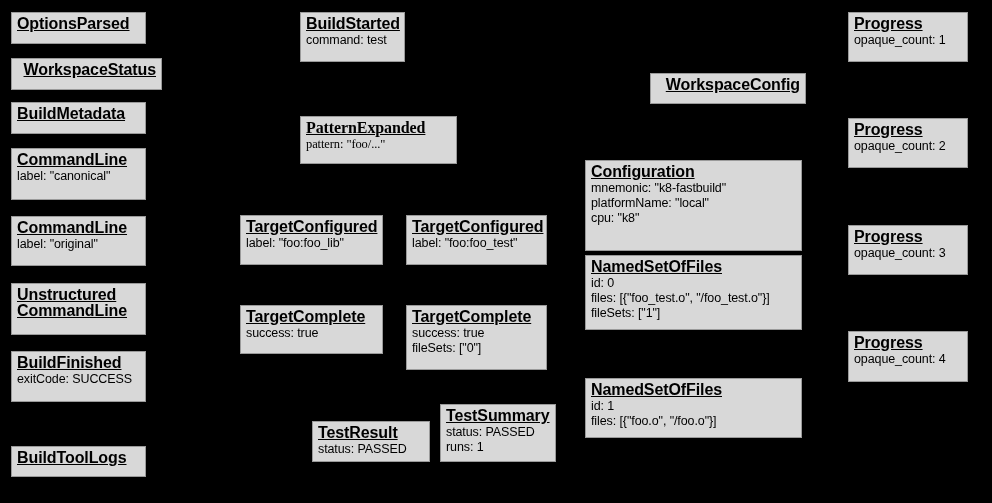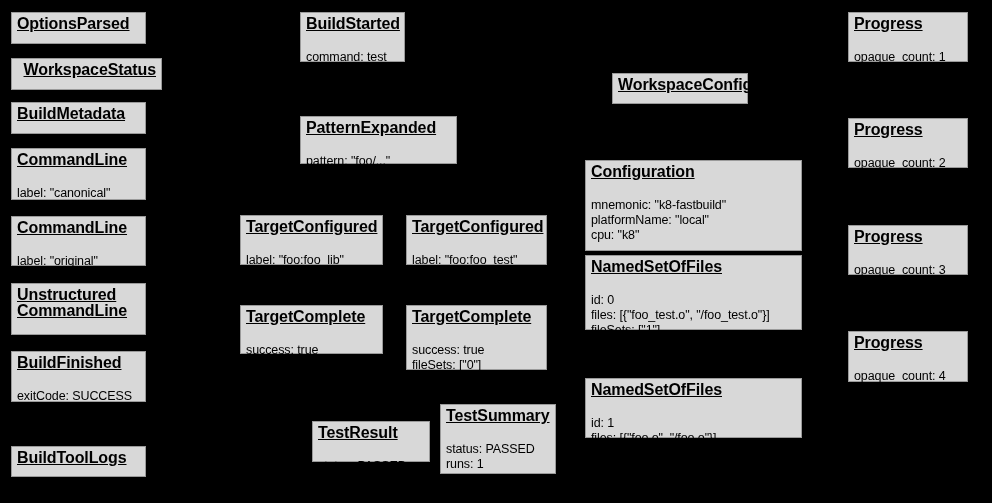--- a/index.html
+++ b/index.html
@@ -28,21 +28,21 @@
     display: block;
     font-size: 16px;
     font-weight: bold;
     text-decoration: underline;
     line-height: 16px;
     white-space: pre-line;
     letter-spacing: -0.1px;
   }
   .node-fields {
     display: block;
-    margin-top: 18px;
+    margin-top: 1px;
   }
   .node-field {
     display: block;
     font-size: 12.5px;
     font-weight: normal;
     line-height: 15px;
     white-space: pre;
     letter-spacing: -0.1px;
   }
 </style>
@@ -83,21 +83,21 @@
     </div>
     <div class="node" style="left: 11px; top: 446px; width: 135px; height: 31px; background: rgb(216, 216, 216); border-color: rgb(154, 154, 154); color: rgb(0, 0, 0);">
       <span class="node-title">BuildToolLogs</span>
     </div>
     <div class="node" style="left: 300px; top: 12px; width: 105px; height: 50px; background: rgb(216, 216, 216); border-color: rgb(154, 154, 154); color: rgb(0, 0, 0);">
       <span class="node-title">BuildStarted</span>
       <span class="node-fields">
         <span class="node-field">command: test</span>
       </span>
     </div>
-    <div class="node" style="left: 300px; top: 116px; width: 157px; height: 48px; background: rgb(216, 216, 216); border-color: rgb(154, 154, 154); color: rgb(0, 0, 0);">
+    <div class="node" style="left: 300px; top: 116px; width: 157px; height: 48px; background: rgb(216, 216, 216); border-color: rgb(154, 154, 154); color: rgb(0, 0, 0); font-family: Liberation Serif, serif;">
       <span class="node-title">PatternExpanded</span>
       <span class="node-fields">
         <span class="node-field">pattern: "foo/..."</span>
       </span>
     </div>
     <div class="node" style="left: 240px; top: 215px; width: 143px; height: 50px; background: rgb(216, 216, 216); border-color: rgb(154, 154, 154); color: rgb(0, 0, 0);">
       <span class="node-title">TargetConfigured</span>
       <span class="node-fields">
         <span class="node-field">label: "foo:foo_lib"</span>
       </span>
@@ -120,28 +120,28 @@
         <span class="node-field">success: true</span>
         <span class="node-field">fileSets: ["0"]</span>
       </span>
     </div>
     <div class="node" style="left: 312px; top: 421px; width: 118px; height: 41px; background: rgb(216, 216, 216); border-color: rgb(154, 154, 154); color: rgb(0, 0, 0);">
       <span class="node-title">TestResult</span>
       <span class="node-fields">
         <span class="node-field">status: PASSED</span>
       </span>
     </div>
-    <div class="node" style="left: 440px; top: 404px; width: 116px; height: 70px; background: rgb(216, 216, 216); border-color: rgb(154, 154, 154); color: rgb(0, 0, 0);">
+    <div class="node" style="left: 440px; top: 404px; width: 116px; height: 58px; background: rgb(216, 216, 216); border-color: rgb(154, 154, 154); color: rgb(0, 0, 0);">
       <span class="node-title">TestSummary</span>
       <span class="node-fields">
         <span class="node-field">status: PASSED</span>
         <span class="node-field">runs: 1</span>
       </span>
     </div>
-    <div class="node" style="left: 612px; top: 73px; width: 136px; height: 31px; background: rgb(216, 216, 216); border-color: rgb(154, 154, 154); color: rgb(0, 0, 0); text-align: right;">
+    <div class="node" style="left: 650px; top: 73px; width: 156px; height: 31px; background: rgb(216, 216, 216); border-color: rgb(154, 154, 154); color: rgb(0, 0, 0); text-align: right;">
       <span class="node-title">WorkspaceConfig</span>
     </div>
     <div class="node" style="left: 585px; top: 160px; width: 217px; height: 91px; background: rgb(216, 216, 216); border-color: rgb(154, 154, 154); color: rgb(0, 0, 0);">
       <span class="node-title">Configuration</span>
       <span class="node-fields">
         <span class="node-field">mnemonic: "k8-fastbuild"</span>
         <span class="node-field">platformName: "local"</span>
         <span class="node-field">cpu: "k8"</span>
       </span>
     </div>

